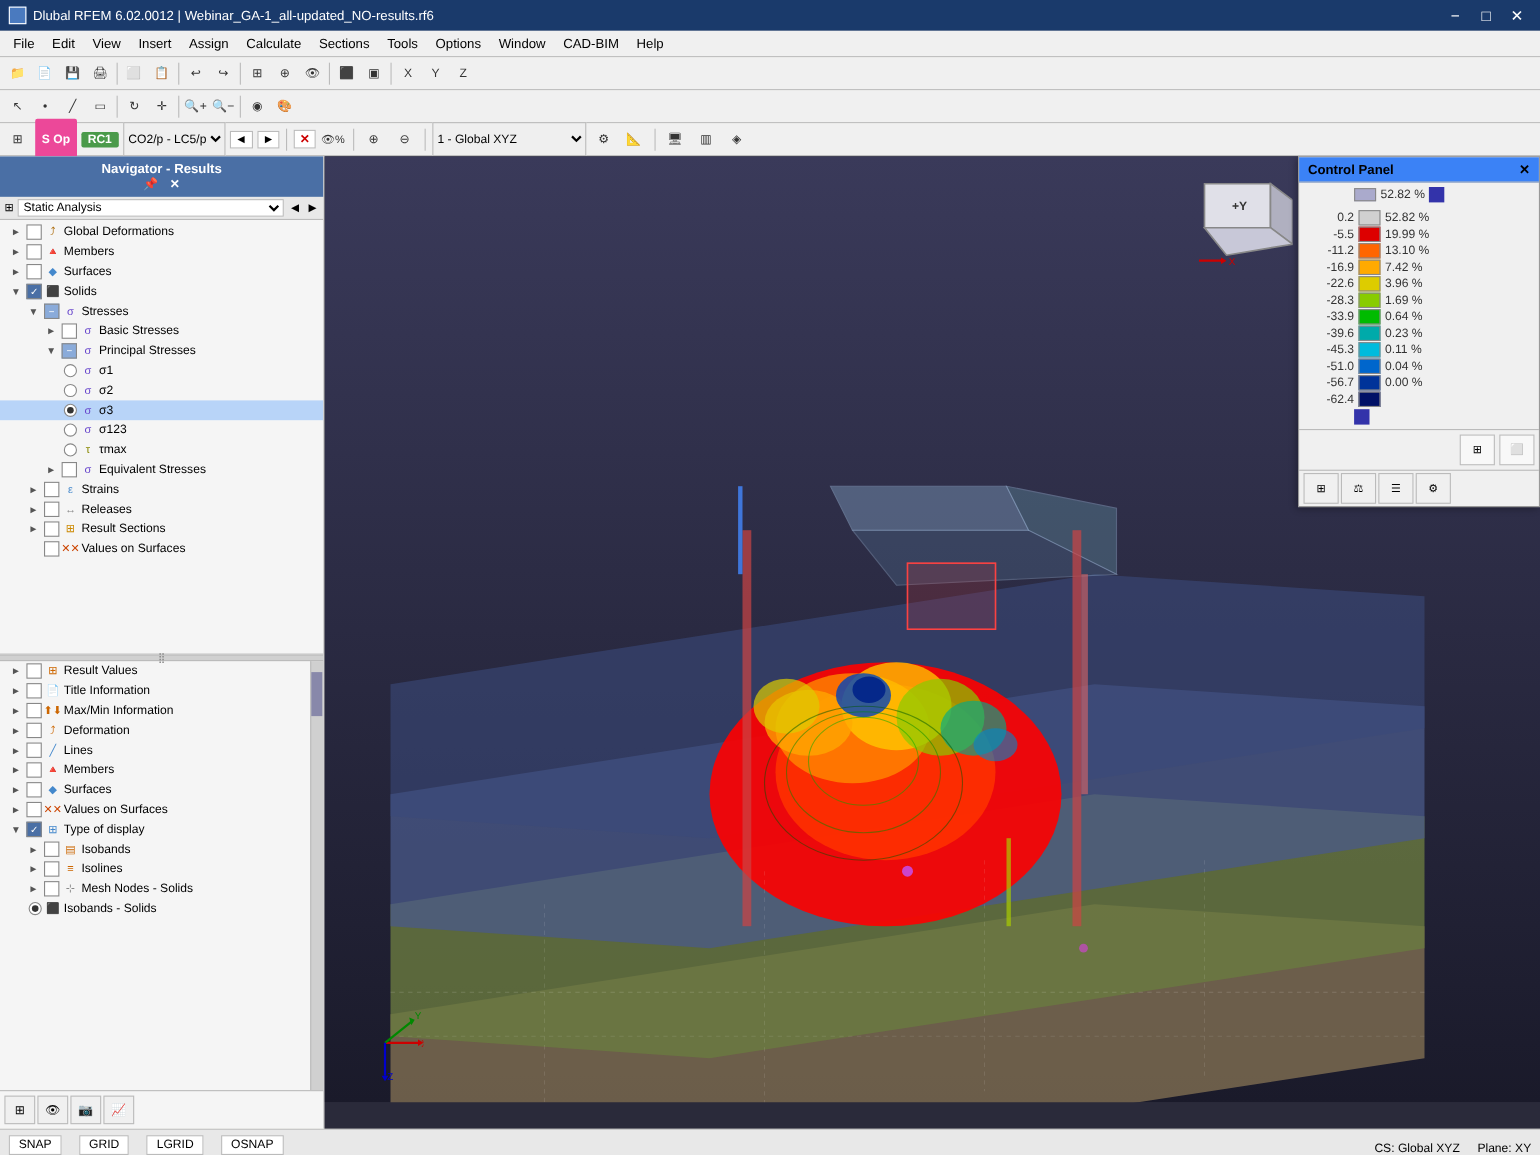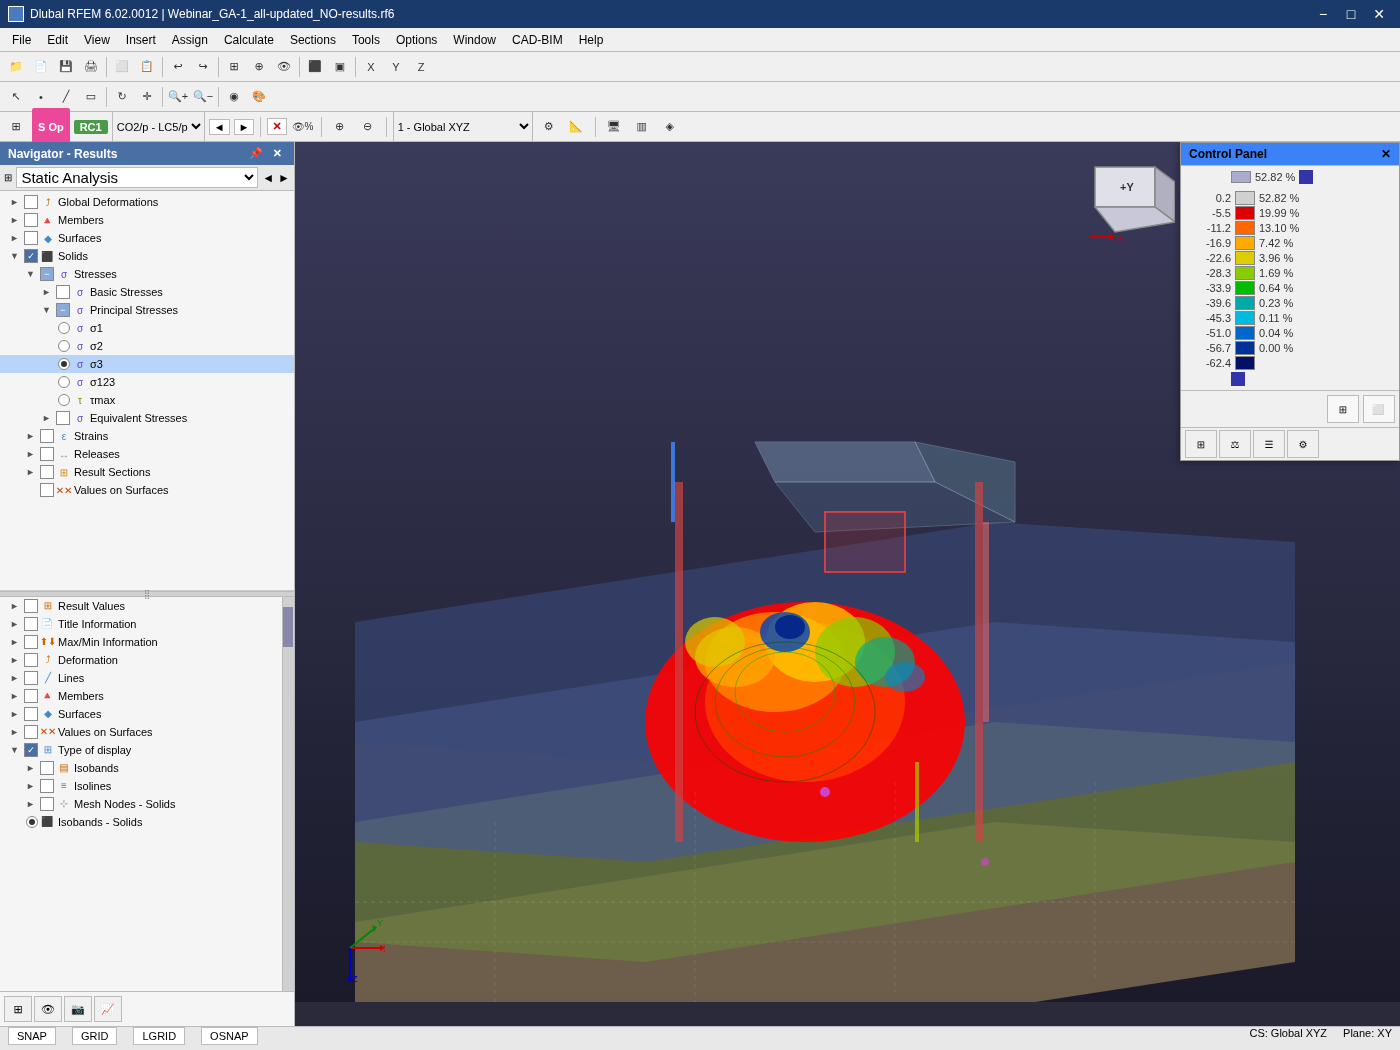--- a/index.html
+++ b/index.html
@@ -70,20 +70,21 @@
     }
     #nav-header {
       background: #4a6fa5;
       color: white;
       padding: 4px 8px;
       font-weight: bold;
       font-size: 12px;
       display: flex;
       align-items: center;
       justify-content: space-between;
+      flex-direction: column;
     }
     #nav-header .nav-controls { display: flex; gap: 2px; }
     #nav-header .nav-controls span { cursor: pointer; padding: 1px 4px; font-size: 11px; }
 
     #nav-dropdown {
       background: #e8e8e8;
       border-bottom: 1px solid #bbb;
       padding: 2px 4px;
       display: flex;
       align-items: center;
@@ -143,21 +144,21 @@
       height: calc(100% - 24px);
       position: relative;
     }
 
     
     #statusbar {
       height: 24px;
       background: #e8e8e8;
       border-top: 1px solid #bbb;
       display: flex;
-      align-items: flex-start;
+      align-items: flex-end;
       padding: 0 8px;
       gap: 16px;
       font-size: 11px;
     }
     #statusbar .status-item {
       padding: 2px 8px;
       border: 1px solid #bbb;
       background: white;
       cursor: pointer;
     }
@@ -365,21 +366,21 @@
   <div id="navigator">
     <div id="nav-header">
       <span>Navigator - Results</span>
       <div class="nav-controls">
         <span>📌</span>
         <span>✕</span>
       </div>
     </div>
     <div id="nav-dropdown">
       <span style="font-size:10px;">⊞</span>
-      <select style="flex:1; font-size:15px;">
+      <select style="flex:1; font-size:11px;">
         <option>Static Analysis</option>
       </select>
       <span style="cursor:pointer;">◄</span>
       <span style="cursor:pointer;">►</span>
     </div>
 
     <div id="nav-tree" style="max-height: 430px; overflow-y:auto; border-bottom: 1px solid #ccc;">
 
       <div class="tree-item">
         <span class="indent" style="width:4px;"></span>

